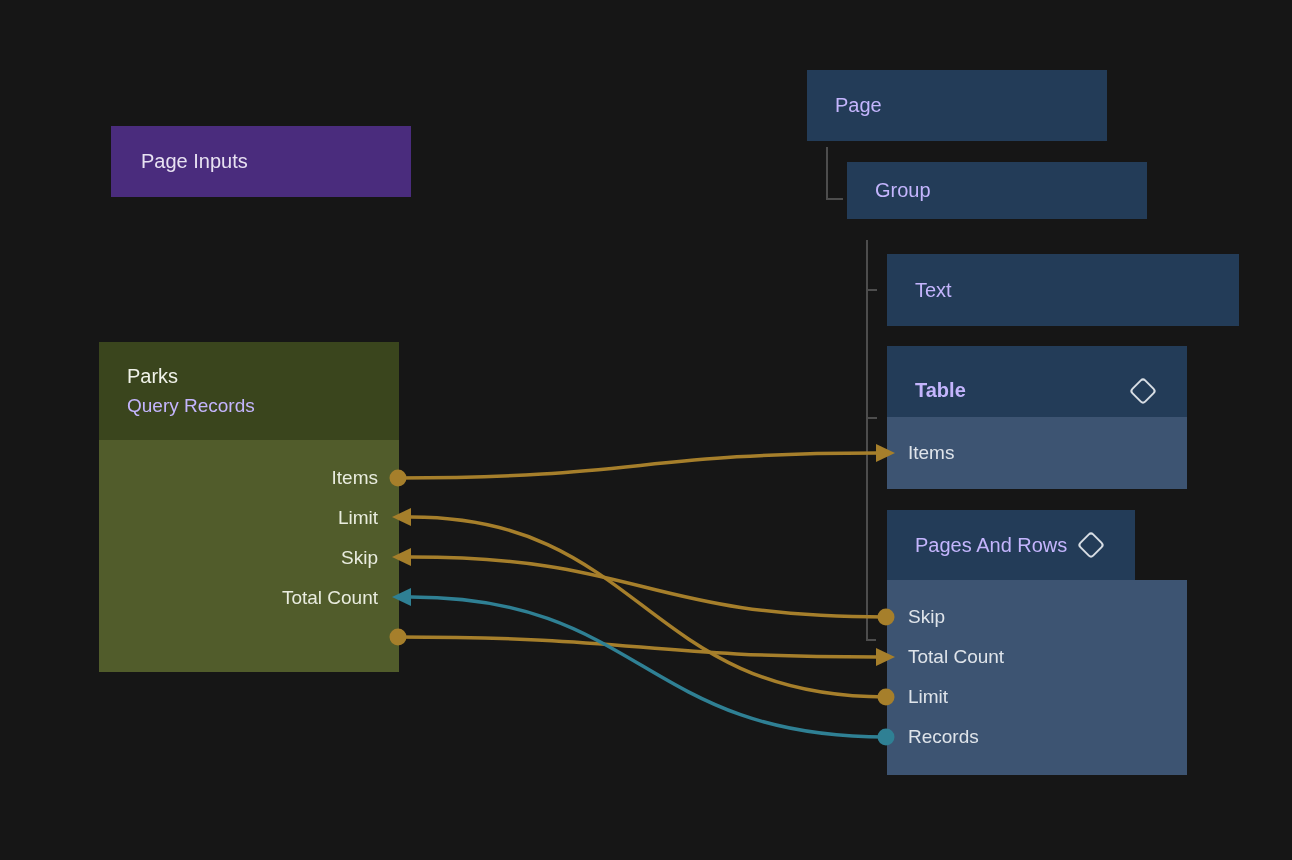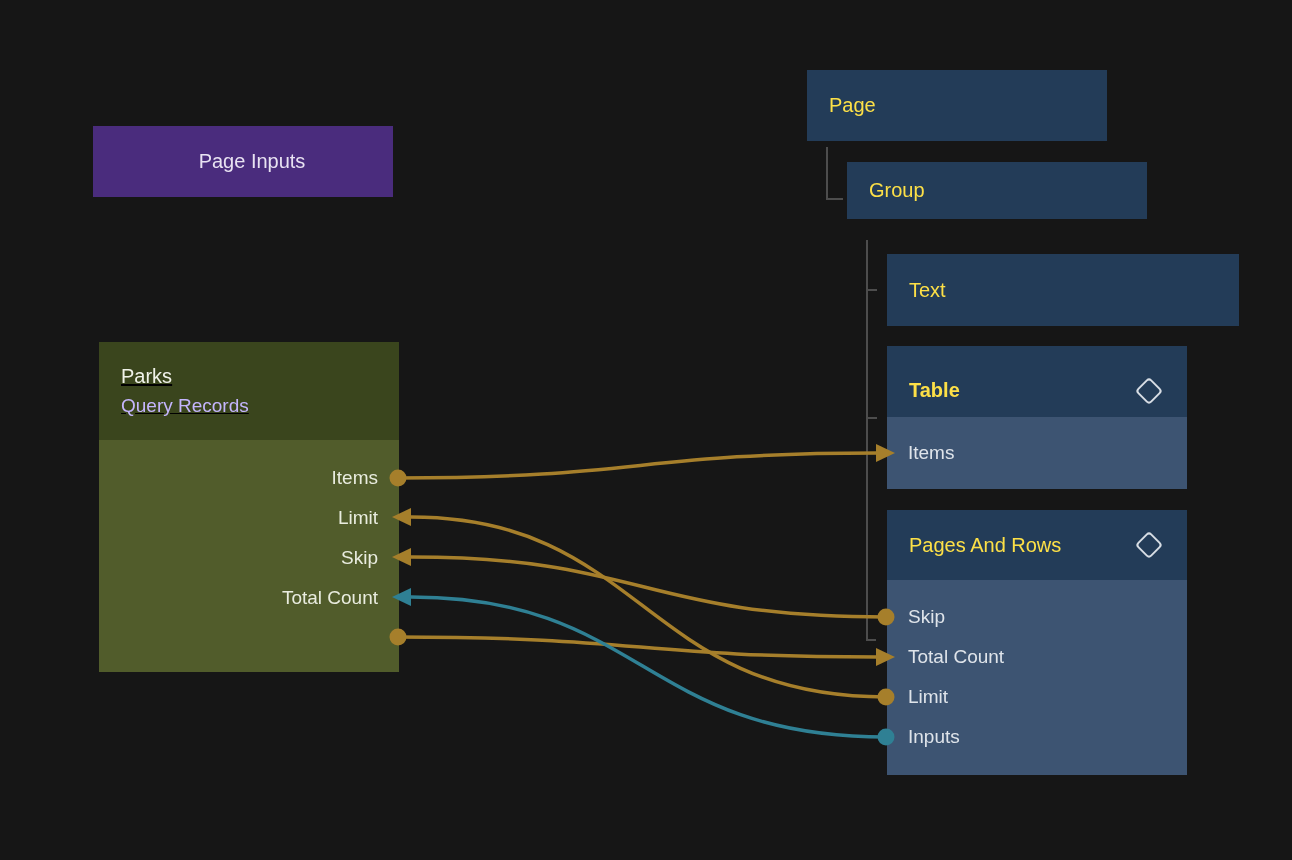--- a/index.html
+++ b/index.html
@@ -4,58 +4,58 @@
 <style>
   html,body{margin:0;padding:0;background:#161616;}
   .canvas{
     position:relative;width:1292px;height:860px;background:#161616;
     font-family:"Liberation Sans",sans-serif;overflow:hidden;
   }
   .node{position:absolute;box-sizing:border-box;}
 
   
   .page-inputs{
-    left:93px;top:126px;width:300px;height:71px;background:#4a2c7d;
-    display:flex;align-items:center;padding-left:18px;
-    color:#e8e2f2;font-size:20px;justify-content:center;
+    left:111px;top:126px;width:300px;height:71px;background:#4a2c7d;
+    display:flex;align-items:center;padding-left:30px;
+    color:#e8e2f2;font-size:20px;
   }
 
   
   .query-header{
     left:99px;top:342px;width:300px;height:98px;background:#3a451d;
     display:flex;flex-direction:column;justify-content:center;
-    padding-left:22px;gap:2px;text-decoration:underline;
+    padding-left:28px;gap:2px;
   }
   .query-title{color:#f0f2e9;font-size:20px;line-height:28px;}
   .query-subtitle{color:#c4b5fd;font-size:19px;line-height:28px;}
   .query-body{
     left:99px;top:440px;width:300px;height:232px;background:#515c2b;
     padding-top:18px;
   }
   .q-row{
     height:40px;display:flex;align-items:center;justify-content:flex-end;
     padding-right:21px;color:#e9ecdf;font-size:19px;
   }
 
   
   .tree-box{
     background:#233c58;display:flex;align-items:center;
-    padding:0 22px;color:#fde047;font-size:20px;
+    padding:0 28px;color:#c4b5fd;font-size:20px;
   }
   .tree-box.spread{justify-content:space-between;}
   .n-page {left:807px;top:70px;width:300px;height:71px;}
   .n-group{left:847px;top:162px;width:300px;height:57px;}
   .n-text {left:887px;top:254px;width:352px;height:72px;}
   .n-table{left:887px;top:346px;width:300px;height:89px;font-weight:bold;}
   .n-table-items{
     left:887px;top:417px;width:300px;height:72px;background:#3d5472;
     display:flex;align-items:center;padding-left:21px;
     color:#dfe4ea;font-size:19px;
   }
-  .n-par{left:887px;top:510px;width:300px;height:70px;}
+  .n-par{left:887px;top:510px;width:248px;height:70px;}
   .n-par-body{
     left:887px;top:580px;width:300px;height:195px;background:#3d5472;
     padding-top:17px;box-sizing:border-box;
   }
   .par-row{
     height:40px;display:flex;align-items:center;padding-left:21px;
     color:#dfe4ea;font-size:19px;
   }
 
   .diamond{
@@ -119,21 +119,21 @@
     <div class="par-row">
       <span>Skip</span>
     </div>
     <div class="par-row">
       <span>Total Count</span>
     </div>
     <div class="par-row">
       <span>Limit</span>
     </div>
     <div class="par-row">
-      <span>Inputs</span>
+      <span>Records</span>
     </div>
   </div>
 
   <svg class="wires" width="1292" height="860" viewBox="0 0 1292 860">
 
     <g stroke="#4d4d4d" stroke-width="2" fill="none">
       <path d="M 827 147 L 827 199 L 843 199"></path>
       <path d="M 867 240 L 867 640 L 876 640"></path>
       <path d="M 867 290 L 877 290"></path>
       <path d="M 867 418 L 877 418"></path>

